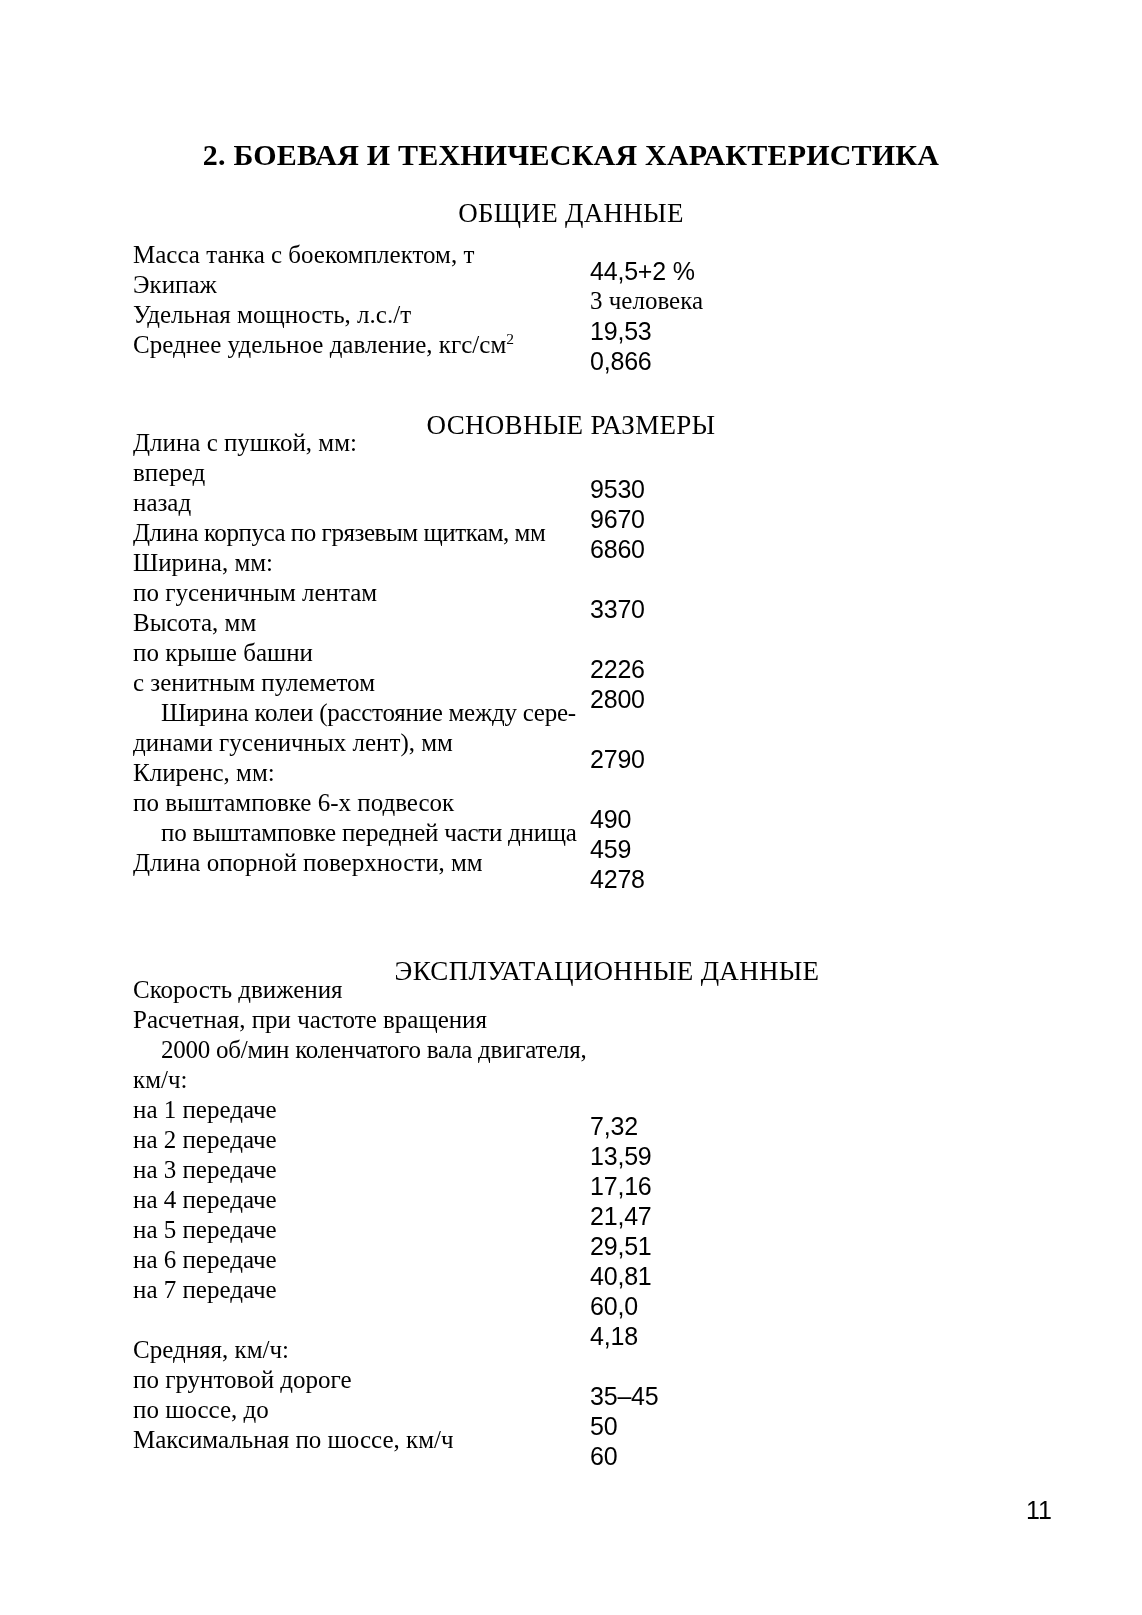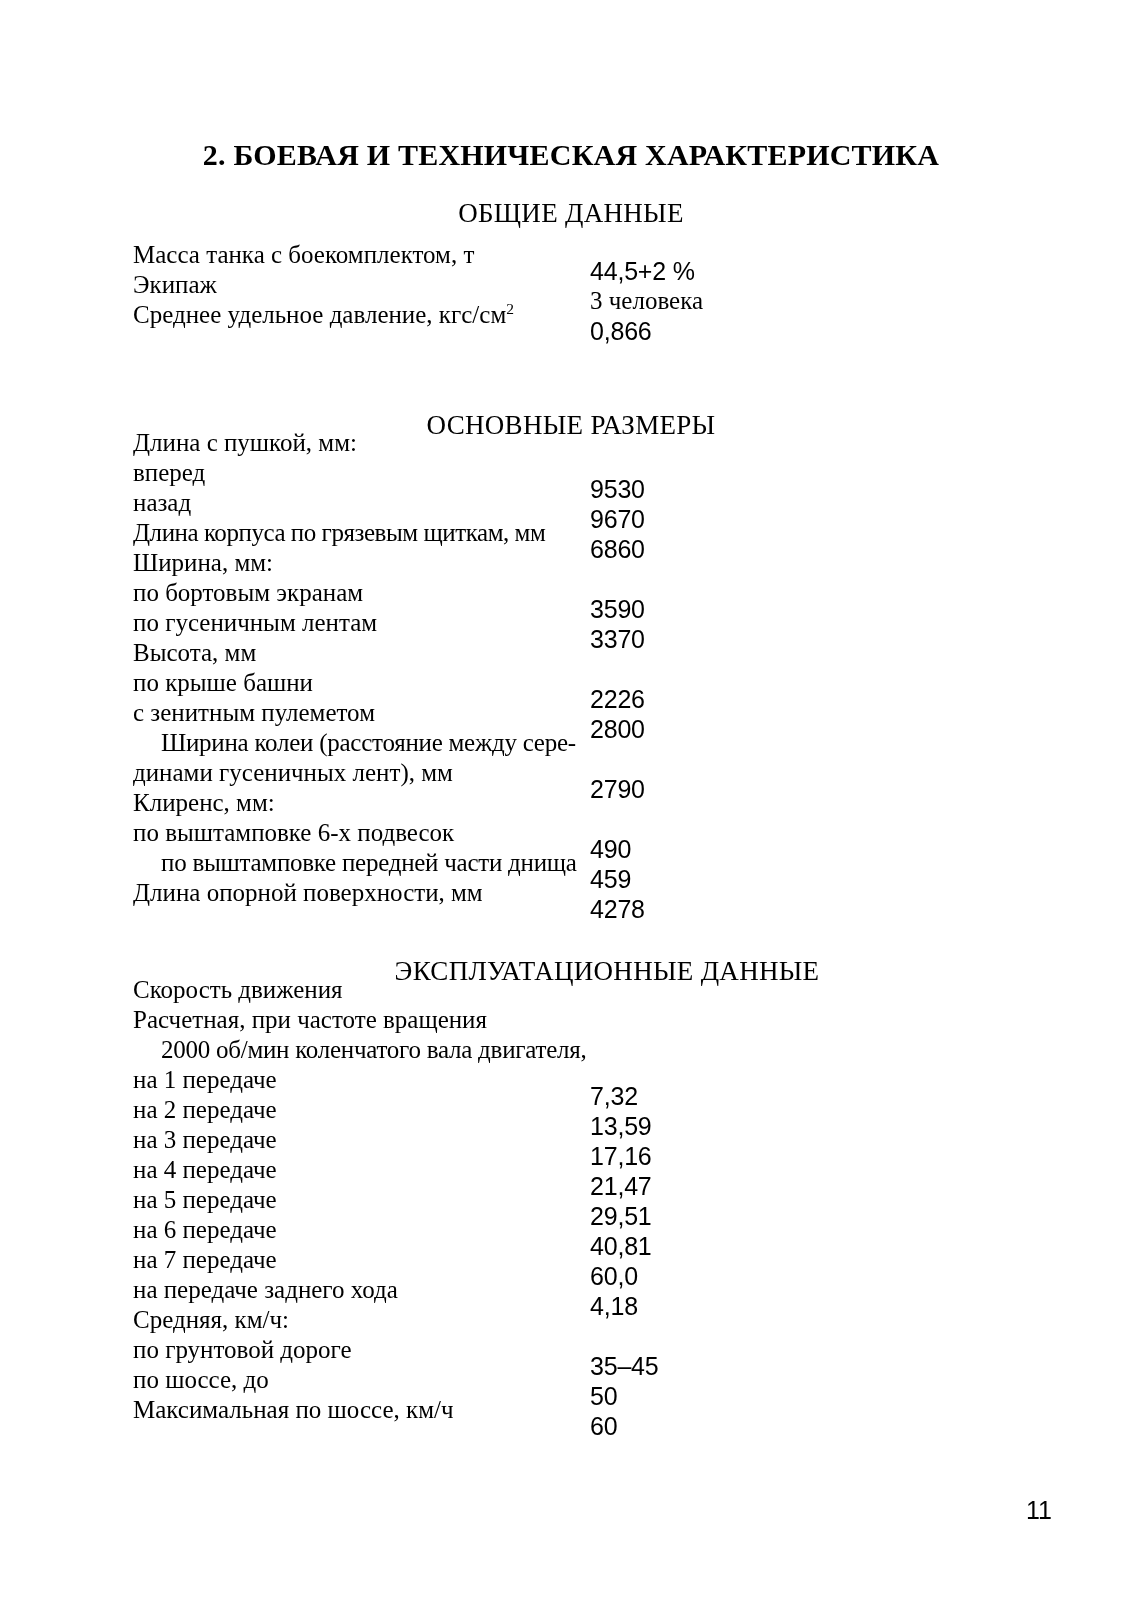--- a/index.html
+++ b/index.html
@@ -120,20 +120,24 @@
   <div class="block block-general">
     <div class="row">
       <span class="label">Масса танка с боекомплектом, т</span>
       <span class="value">44,5+2 %</span>
     </div>
     <div class="row">
       <span class="label">Экипаж</span>
       <span class="value serif">3 человека</span>
     </div>
     <div class="row">
+      <span class="label">Удельная мощность, л.с./т</span>
+      <span class="value">19,53</span>
+    </div>
+    <div class="row">
       <span class="label"><span>Среднее удельное давление, кгс/см</span><sup>2</sup></span>
       <span class="value">0,866</span>
     </div>
   </div>
 
   <h2 class="section-heading sec-razmery">ОСНОВНЫЕ РАЗМЕРЫ</h2>
 
   <div class="block block-dims">
     <div class="row">
       <span class="label">Длина с пушкой, мм:</span>
@@ -149,24 +153,20 @@
     </div>
     <div class="row">
       <span class="label tight">Длина корпуса по грязевым щиткам, мм</span>
       <span class="value">6860</span>
     </div>
     <div class="row">
       <span class="label">Ширина, мм:</span>
       <span class="value"></span>
     </div>
     <div class="row">
-      <span class="label">по бортовым экранам</span>
-      <span class="value">3590</span>
-    </div>
-    <div class="row">
       <span class="label">по гусеничным лентам</span>
       <span class="value">3370</span>
     </div>
     <div class="row">
       <span class="label">Высота, мм</span>
       <span class="value"></span>
     </div>
     <div class="row">
       <span class="label">по крыше башни</span>
       <span class="value">2226</span>
@@ -210,20 +210,24 @@
     </div>
     <div class="row">
       <span class="label">Расчетная, при частоте вращения</span>
       <span class="value"></span>
     </div>
     <div class="row">
       <span class="label tight2">2000 об/мин коленчатого вала двигателя,</span>
       <span class="value"></span>
     </div>
     <div class="row">
+      <span class="label">км/ч:</span>
+      <span class="value"></span>
+    </div>
+    <div class="row">
       <span class="label">на 1 передаче</span>
       <span class="value">7,32</span>
     </div>
     <div class="row">
       <span class="label">на 2 передаче</span>
       <span class="value">13,59</span>
     </div>
     <div class="row">
       <span class="label">на 3 передаче</span>
       <span class="value">17,16</span>
@@ -238,21 +242,20 @@
     </div>
     <div class="row">
       <span class="label">на 6 передаче</span>
       <span class="value">40,81</span>
     </div>
     <div class="row">
       <span class="label">на 7 передаче</span>
       <span class="value">60,0</span>
     </div>
     <div class="row">
-      <span class="label">на передаче заднего хода</span>
       <span class="value">4,18</span>
     </div>
     <div class="row">
       <span class="label">Средняя, км/ч:</span>
       <span class="value"></span>
     </div>
     <div class="row">
       <span class="label">по грунтовой дороге</span>
       <span class="value">35–45</span>
     </div>

